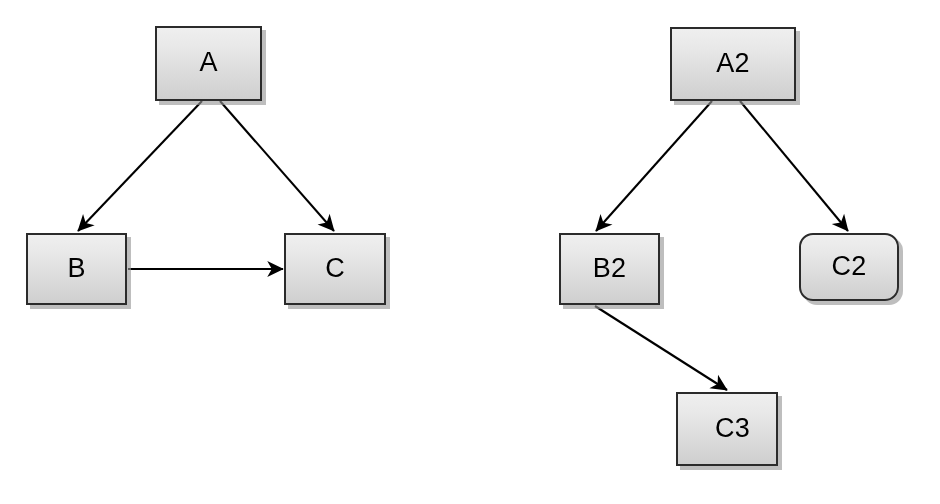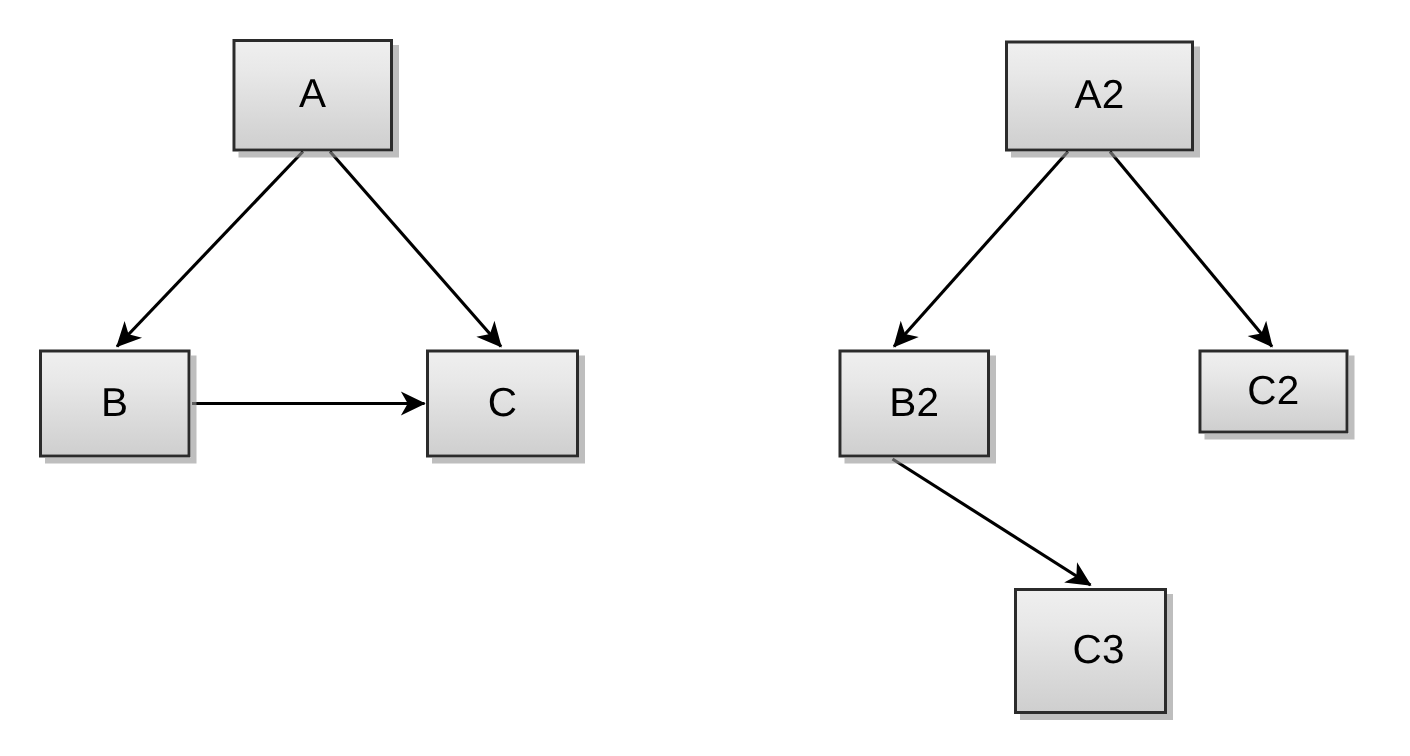--- a/index.html
+++ b/index.html
@@ -77,21 +77,21 @@
       </div>
       <div class="node" style="left: 284px; top: 233px; width: 102px; height: 72px;">
         <span class="node-label">C</span>
       </div>
       <div class="node" style="left: 670px; top: 27px; width: 126px; height: 74px;">
         <span class="node-label">A2</span>
       </div>
       <div class="node" style="left: 542px; top: 233px; width: 101px; height: 72px; margin-left: 17px;">
         <span class="node-label">B2</span>
       </div>
-      <div class="node" style="left: 799px; top: 233px; width: 100px; height: 56px;">
+      <div class="node" style="left: 799px; top: 233px; width: 100px; height: 68px; border-radius: 14px;">
         <span class="node-label">C2</span>
       </div>
-      <div class="node" style="left: 676px; top: 392px; width: 102px; height: 84px; padding-left: 11px;">
+      <div class="node" style="left: 676px; top: 392px; width: 102px; height: 74px; padding-left: 11px;">
         <span class="node-label">C3</span>
       </div>
     </div>
 
 </div>
 
 </body></html>

